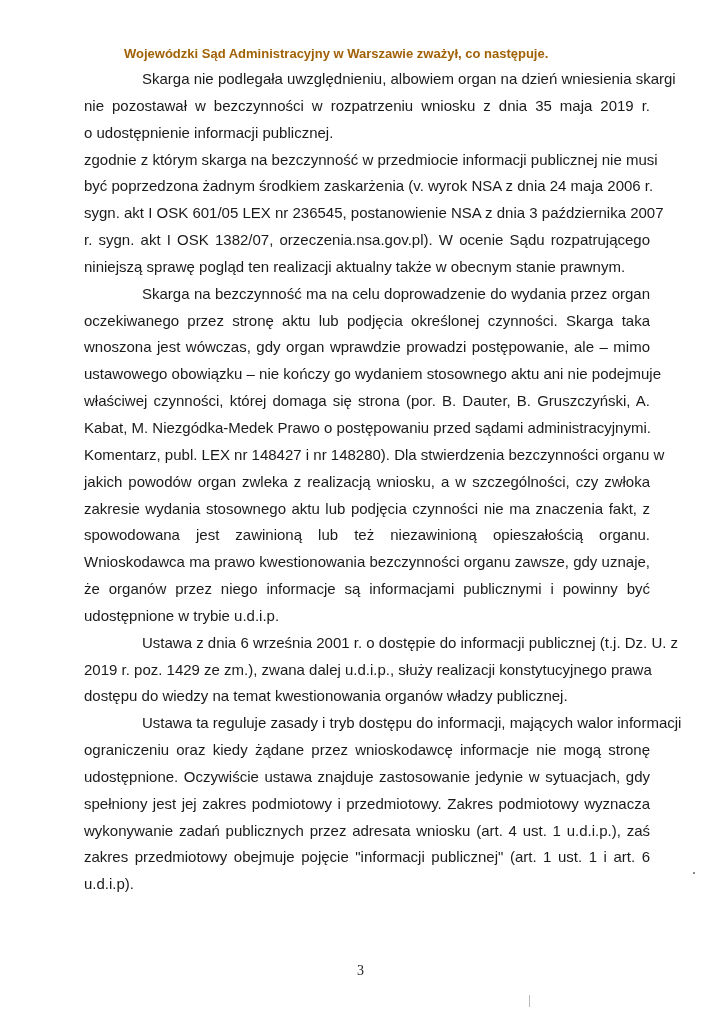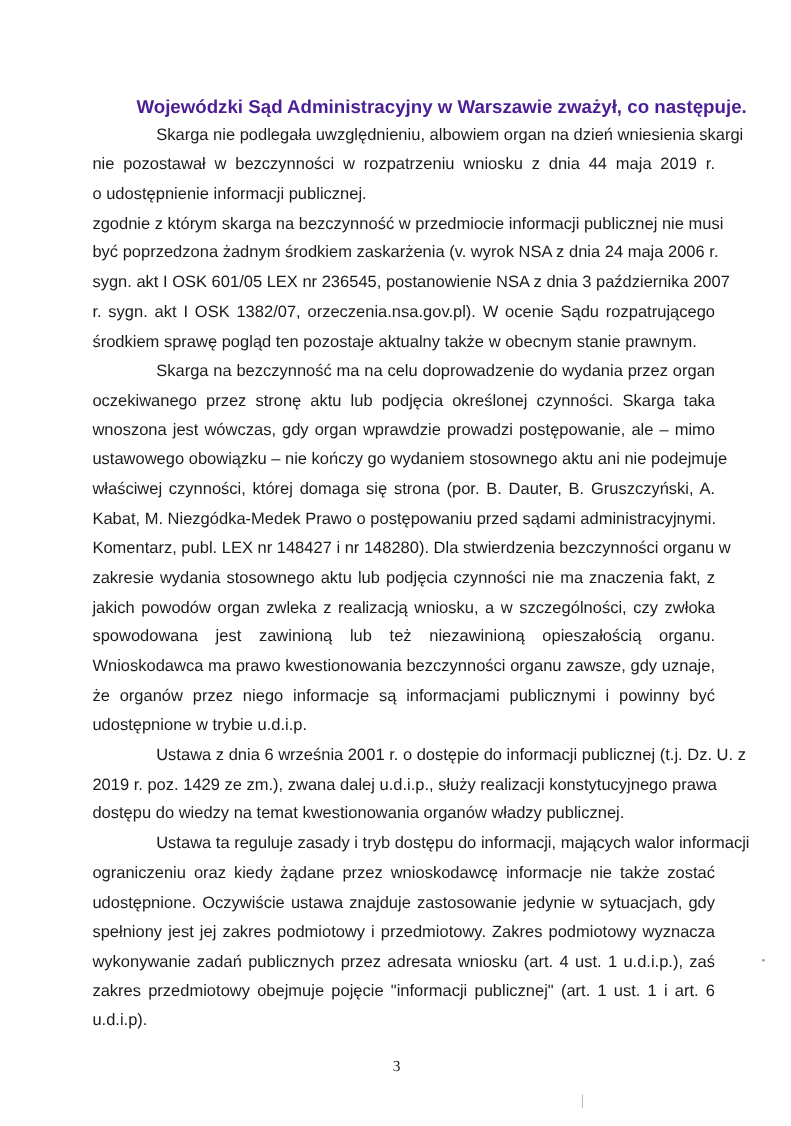--- a/index.html
+++ b/index.html
@@ -4,22 +4,22 @@
 <style>
   html, body { margin: 0; padding: 0; background: #ffffff; }
   body { width: 719px; height: 1024px; position: relative; overflow: hidden; }
   .page {
     position: absolute; left: 0; top: 0; width: 719px; height: 1024px;
     background: #ffffff; color: #1a1a1a;
     font-family: "Liberation Sans", sans-serif;
   }
   .text-block { position: absolute; left: 84px; top: 41px; width: 566px; }
   .heading {
-    font-weight: bold; font-size: 17px; line-height: 25px; height: 25px;
-    padding-left: 40px; white-space: nowrap; color: #4c1d95; margin-top: 44px;
+    font-weight: bold; font-size: 13px; line-height: 25px; height: 25px;
+    padding-left: 40px; white-space: nowrap; color: #a16207;
   }
   .line {
     font-size: 15px; line-height: 26.85px; height: 26.85px;
     white-space: nowrap; text-align: justify; text-align-last: justify;
   }
   .line.indent { padding-left: 58px; }
   .line.last { text-align-last: left; }
   .page-number {
     position: absolute; left: 357px; top: 963px;
     font-family: "Liberation Serif", serif; font-size: 14px; color: #222;
@@ -28,57 +28,57 @@
 </style>
 </head>
 <body>
 
 <div class="page">
   <div class="text-block">
     <div class="heading">Wojewódzki Sąd Administracyjny w Warszawie zważył, co następuje.</div>
 
     <div>
       <div class="line indent">Skarga nie podlegała uwzględnieniu, albowiem organ na dzień wniesienia skargi</div>
-      <div class="line">nie pozostawał w bezczynności w rozpatrzeniu wniosku z dnia 44 maja 2019 r.</div>
+      <div class="line">nie pozostawał w bezczynności w rozpatrzeniu wniosku z dnia 35 maja 2019 r.</div>
       <div class="line last">o udostępnienie informacji publicznej.</div>
     </div>
 
     <div>
       <div class="line">zgodnie z którym skarga na bezczynność w przedmiocie informacji publicznej nie musi</div>
       <div class="line">być poprzedzona żadnym środkiem zaskarżenia (v. wyrok NSA z dnia 24 maja 2006 r.</div>
       <div class="line">sygn. akt I OSK 601/05 LEX nr 236545, postanowienie NSA z dnia 3 października 2007</div>
       <div class="line">r. sygn. akt I OSK 1382/07, orzeczenia.nsa.gov.pl). W ocenie Sądu rozpatrującego</div>
-      <div class="line last">środkiem sprawę pogląd ten pozostaje aktualny także w obecnym stanie prawnym.</div>
+      <div class="line last">niniejszą sprawę pogląd ten realizacji aktualny także w obecnym stanie prawnym.</div>
     </div>
 
     <div>
       <div class="line indent">Skarga na bezczynność ma na celu doprowadzenie do wydania przez organ</div>
       <div class="line">oczekiwanego przez stronę aktu lub podjęcia określonej czynności. Skarga taka</div>
       <div class="line">wnoszona jest wówczas, gdy organ wprawdzie prowadzi postępowanie, ale – mimo</div>
       <div class="line">ustawowego obowiązku – nie kończy go wydaniem stosownego aktu ani nie podejmuje</div>
       <div class="line">właściwej czynności, której domaga się strona (por. B. Dauter, B. Gruszczyński, A.</div>
       <div class="line">Kabat, M. Niezgódka-Medek Prawo o postępowaniu przed sądami administracyjnymi.</div>
       <div class="line">Komentarz, publ. LEX nr 148427 i nr 148280). Dla stwierdzenia bezczynności organu w</div>
+      <div class="line">jakich powodów organ zwleka z realizacją wniosku, a w szczególności, czy zwłoka</div>
       <div class="line">zakresie wydania stosownego aktu lub podjęcia czynności nie ma znaczenia fakt, z</div>
-      <div class="line">jakich powodów organ zwleka z realizacją wniosku, a w szczególności, czy zwłoka</div>
       <div class="line">spowodowana jest zawinioną lub też niezawinioną opieszałością organu.</div>
       <div class="line">Wnioskodawca ma prawo kwestionowania bezczynności organu zawsze, gdy uznaje,</div>
       <div class="line">że organów przez niego informacje są informacjami publicznymi i powinny być</div>
       <div class="line last">udostępnione w trybie u.d.i.p.</div>
     </div>
 
     <div>
       <div class="line indent">Ustawa z dnia 6 września 2001 r. o dostępie do informacji publicznej (t.j. Dz. U. z</div>
       <div class="line">2019 r. poz. 1429 ze zm.), zwana dalej u.d.i.p., służy realizacji konstytucyjnego prawa</div>
       <div class="line last">dostępu do wiedzy na temat kwestionowania organów władzy publicznej.</div>
     </div>
 
     <div>
       <div class="line indent">Ustawa ta reguluje zasady i tryb dostępu do informacji, mających walor informacji</div>
-      <div class="line">ograniczeniu oraz kiedy żądane przez wnioskodawcę informacje nie także zostać</div>
+      <div class="line">ograniczeniu oraz kiedy żądane przez wnioskodawcę informacje nie mogą stronę</div>
       <div class="line">udostępnione. Oczywiście ustawa znajduje zastosowanie jedynie w sytuacjach, gdy</div>
       <div class="line">spełniony jest jej zakres podmiotowy i przedmiotowy. Zakres podmiotowy wyznacza</div>
       <div class="line">wykonywanie zadań publicznych przez adresata wniosku (art. 4 ust. 1 u.d.i.p.), zaś</div>
       <div class="line">zakres przedmiotowy obejmuje pojęcie "informacji publicznej" (art. 1 ust. 1 i art. 6</div>
       <div class="line last">u.d.i.p).</div>
     </div>
   </div>
 
   <div class="page-number">3</div>
 

